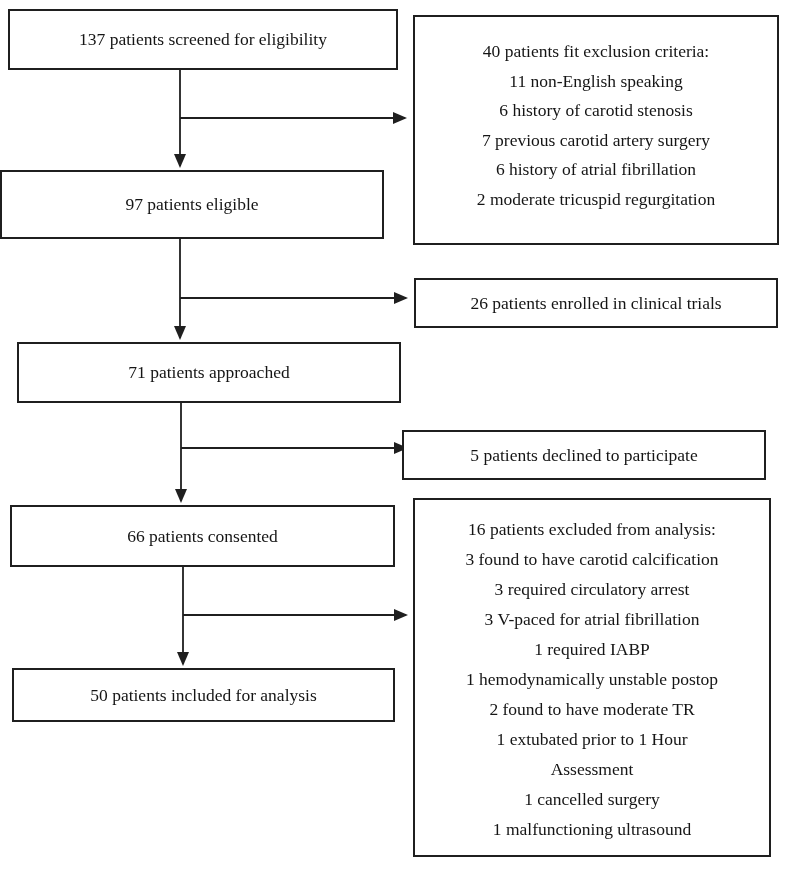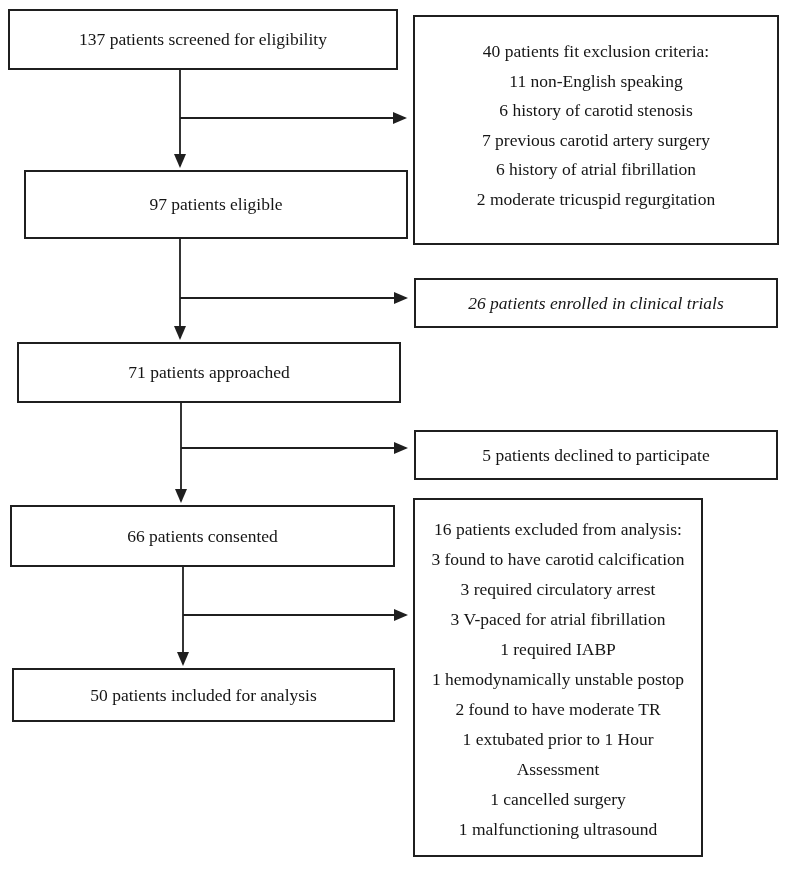--- a/index.html
+++ b/index.html
@@ -42,28 +42,28 @@
   #r1 .line { line-height: 29.5px; }
   #r4 .line { line-height: 30px; }
   #arrows {
     position: absolute;
     left: 0;
     top: 0;
     pointer-events: none;
   }
   
   #l1 { left: 8px;   top: 9px;   width: 390px; height: 61px; }
-  #l2 { left: 24px;   top: 170px; width: 384px; height: 69px; }
+  #l2 { left: 0;   top: 170px; width: 384px; height: 69px; }
   #l3 { left: 17px;  top: 342px; width: 384px; height: 61px; }
   #l4 { left: 10px;  top: 505px; width: 385px; height: 62px; }
   #l5 { left: 12px;  top: 668px; width: 383px; height: 54px; }
   #r1 { left: 413px; top: 15px;  width: 366px; height: 230px; padding-top: 20px; }
-  #r2 { left: 414px; top: 278px; width: 364px; height: 50px; font-style: italic; }
-  #r3 { left: 414px; top: 430px; width: 364px; height: 50px; }
-  #r4 { left: 413px; top: 498px; width: 290px; height: 359px; padding-top: 14px; }
+  #r2 { left: 414px; top: 278px; width: 364px; height: 50px; }
+  #r3 { left: 402px; top: 430px; width: 364px; height: 50px; }
+  #r4 { left: 413px; top: 498px; width: 358px; height: 359px; padding-top: 14px; }
 </style>
 </head>
 <body>
 
 <div id="stage">
 
   <svg id="arrows" width="788" height="871" viewBox="0 0 788 871" aria-hidden="true">
     <defs>
       <marker id="ah" markerUnits="userSpaceOnUse" markerWidth="14" markerHeight="12" refX="12" refY="6" orient="auto">
         <path d="M0,0 L14,6 L0,12 Z" fill="#1f1f1f"></path>

